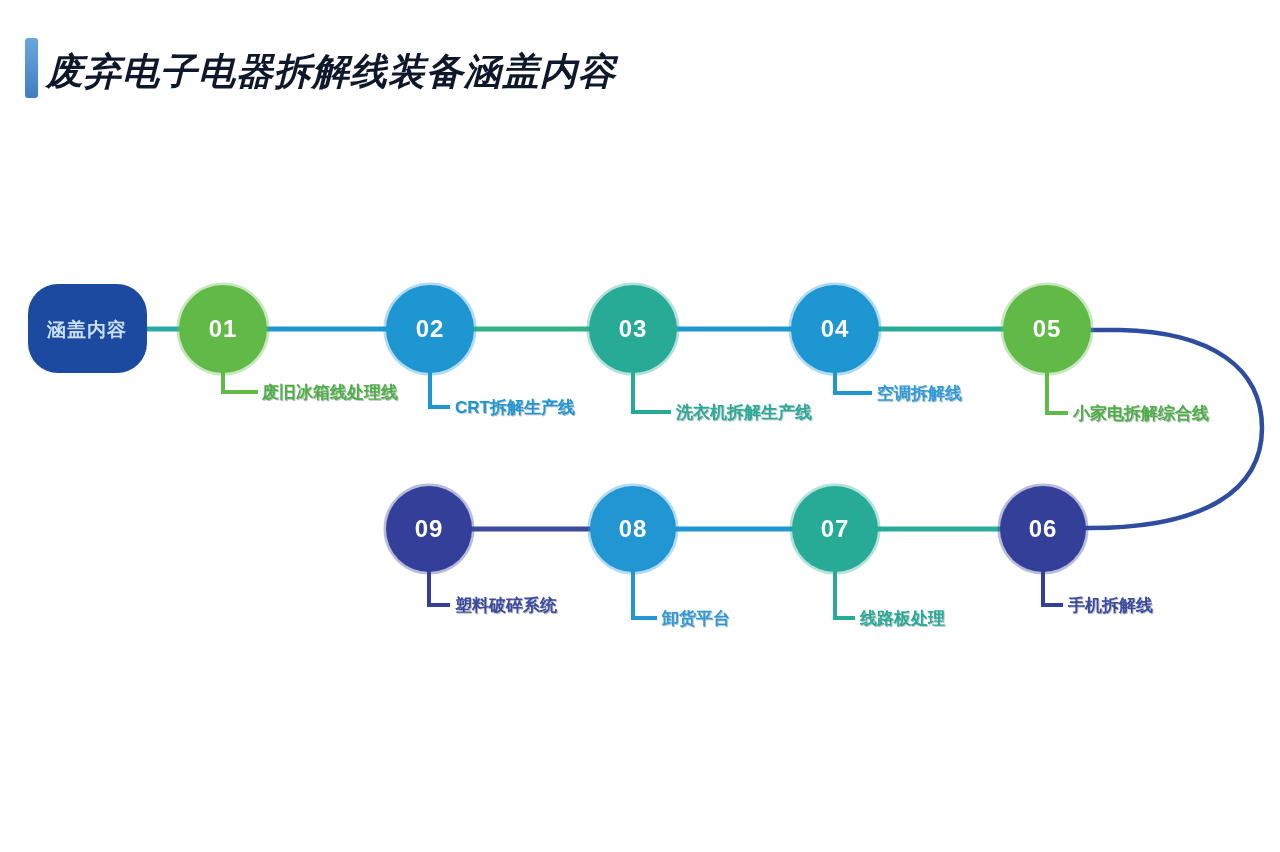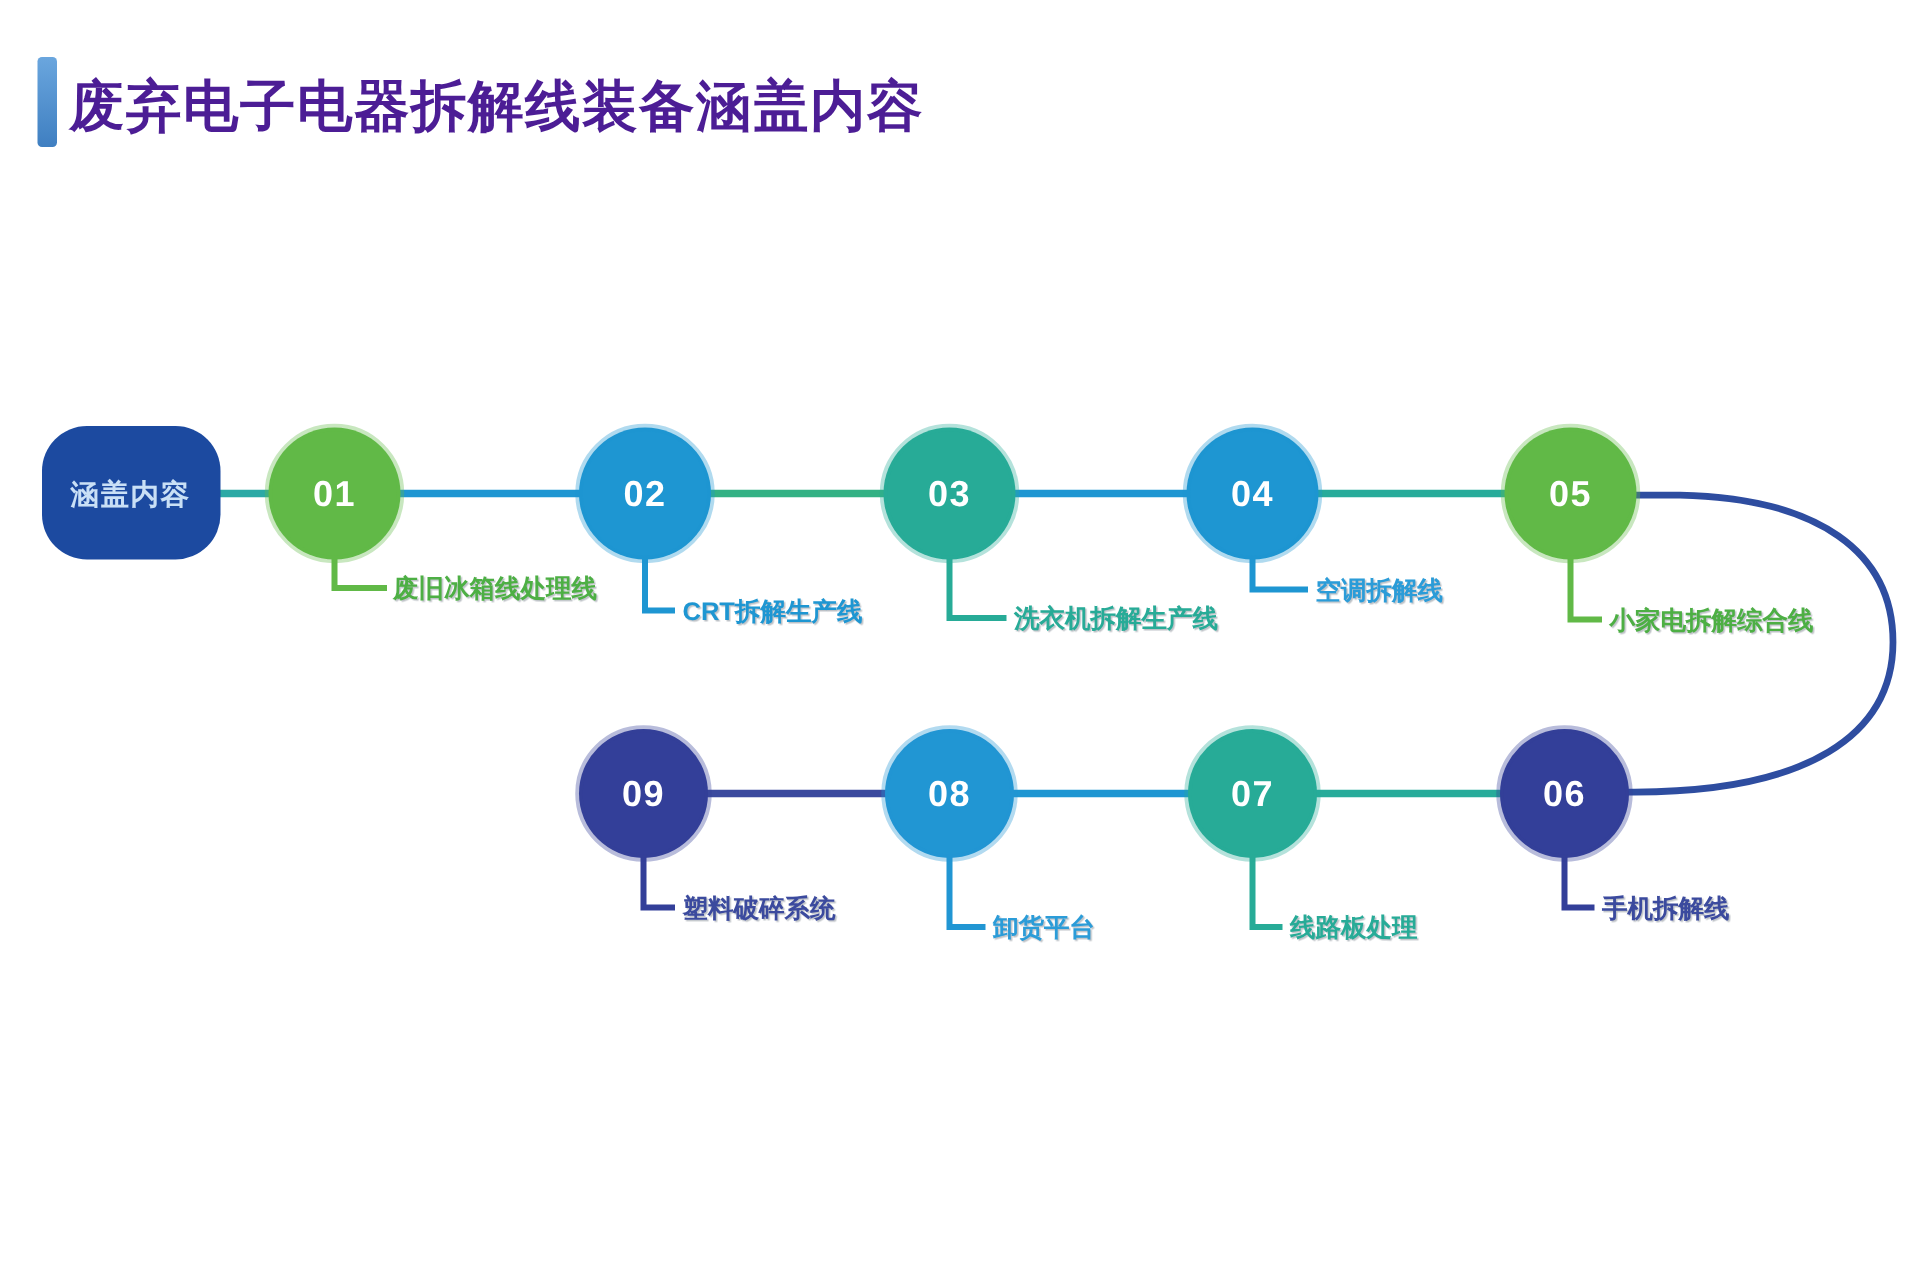--- a/index.html
+++ b/index.html
@@ -1,19 +1,19 @@
 <!DOCTYPE html>
 <html><head>
 <meta charset="utf-8">
 <style>
   html,body{margin:0;padding:0;width:1280px;height:852px;background:#ffffff;overflow:hidden;}
   .stage{position:relative;width:1280px;height:852px;font-family:"Liberation Sans",sans-serif;}
   .title-wrap{position:absolute;left:25px;top:38px;display:flex;align-items:flex-start;}
   .title-bar{width:13px;height:60px;border-radius:3px;background:linear-gradient(180deg,#6aa6de,#3f7fc1);margin-right:8px;}
-  .title-text{font-family:"Liberation Serif",serif;font-weight:bold;font-size:37px;color:#4c1d95;letter-spacing:1px;margin:0;line-height:60px;position:relative;top:4px;}
+  .title-text{font-family:"Liberation Serif",serif;font-weight:bold;font-size:37px;color:#0f172a;letter-spacing:1px;margin:0;line-height:60px;position:relative;top:4px;font-style:italic;}
   svg{position:absolute;left:0;top:0;}
   .num{font-family:"Liberation Sans",sans-serif;font-weight:bold;font-size:24px;fill:#ffffff;letter-spacing:1px;}
   .node-label{font-family:"Liberation Sans",sans-serif;font-weight:bold;font-size:17px;filter:drop-shadow(1px 1px 0px rgba(110,120,130,0.45));}
   .root-label{font-family:"Liberation Sans",sans-serif;font-weight:bold;font-size:19px;fill:#c9e0f6;letter-spacing:1px;}
 </style>
 </head>
 <body>
 
 <div class="stage">
   <div class="title-wrap">

